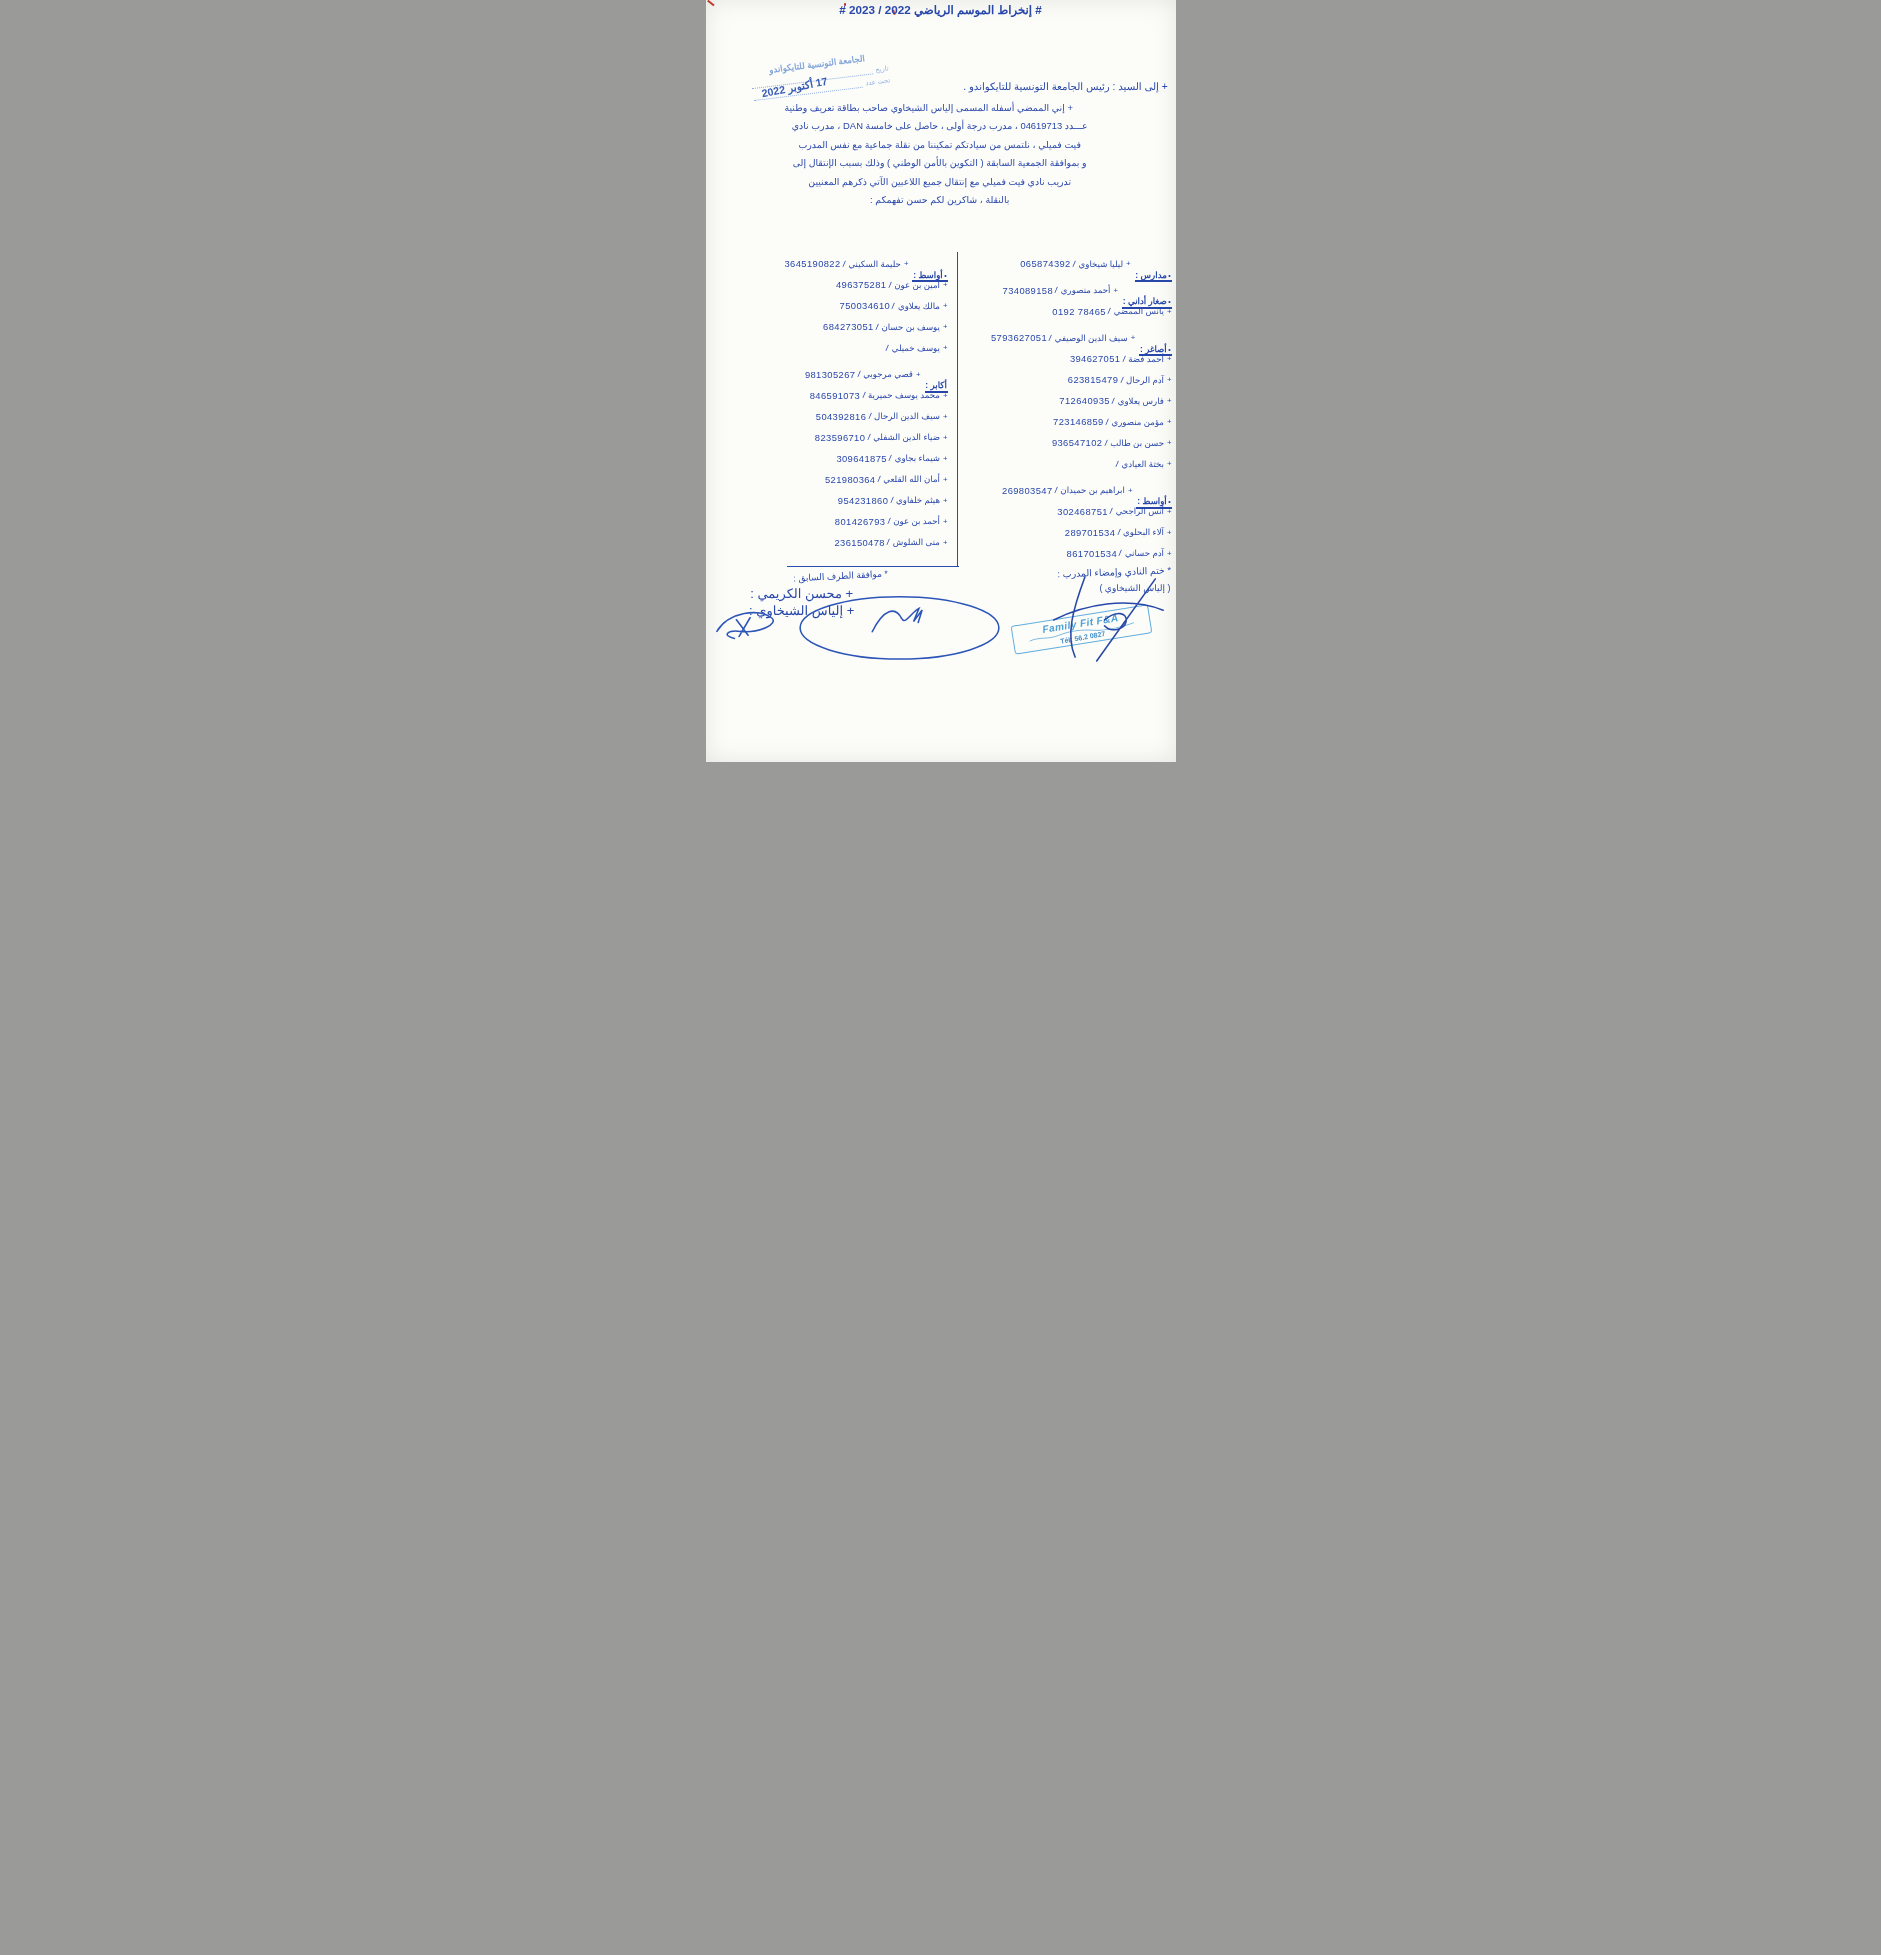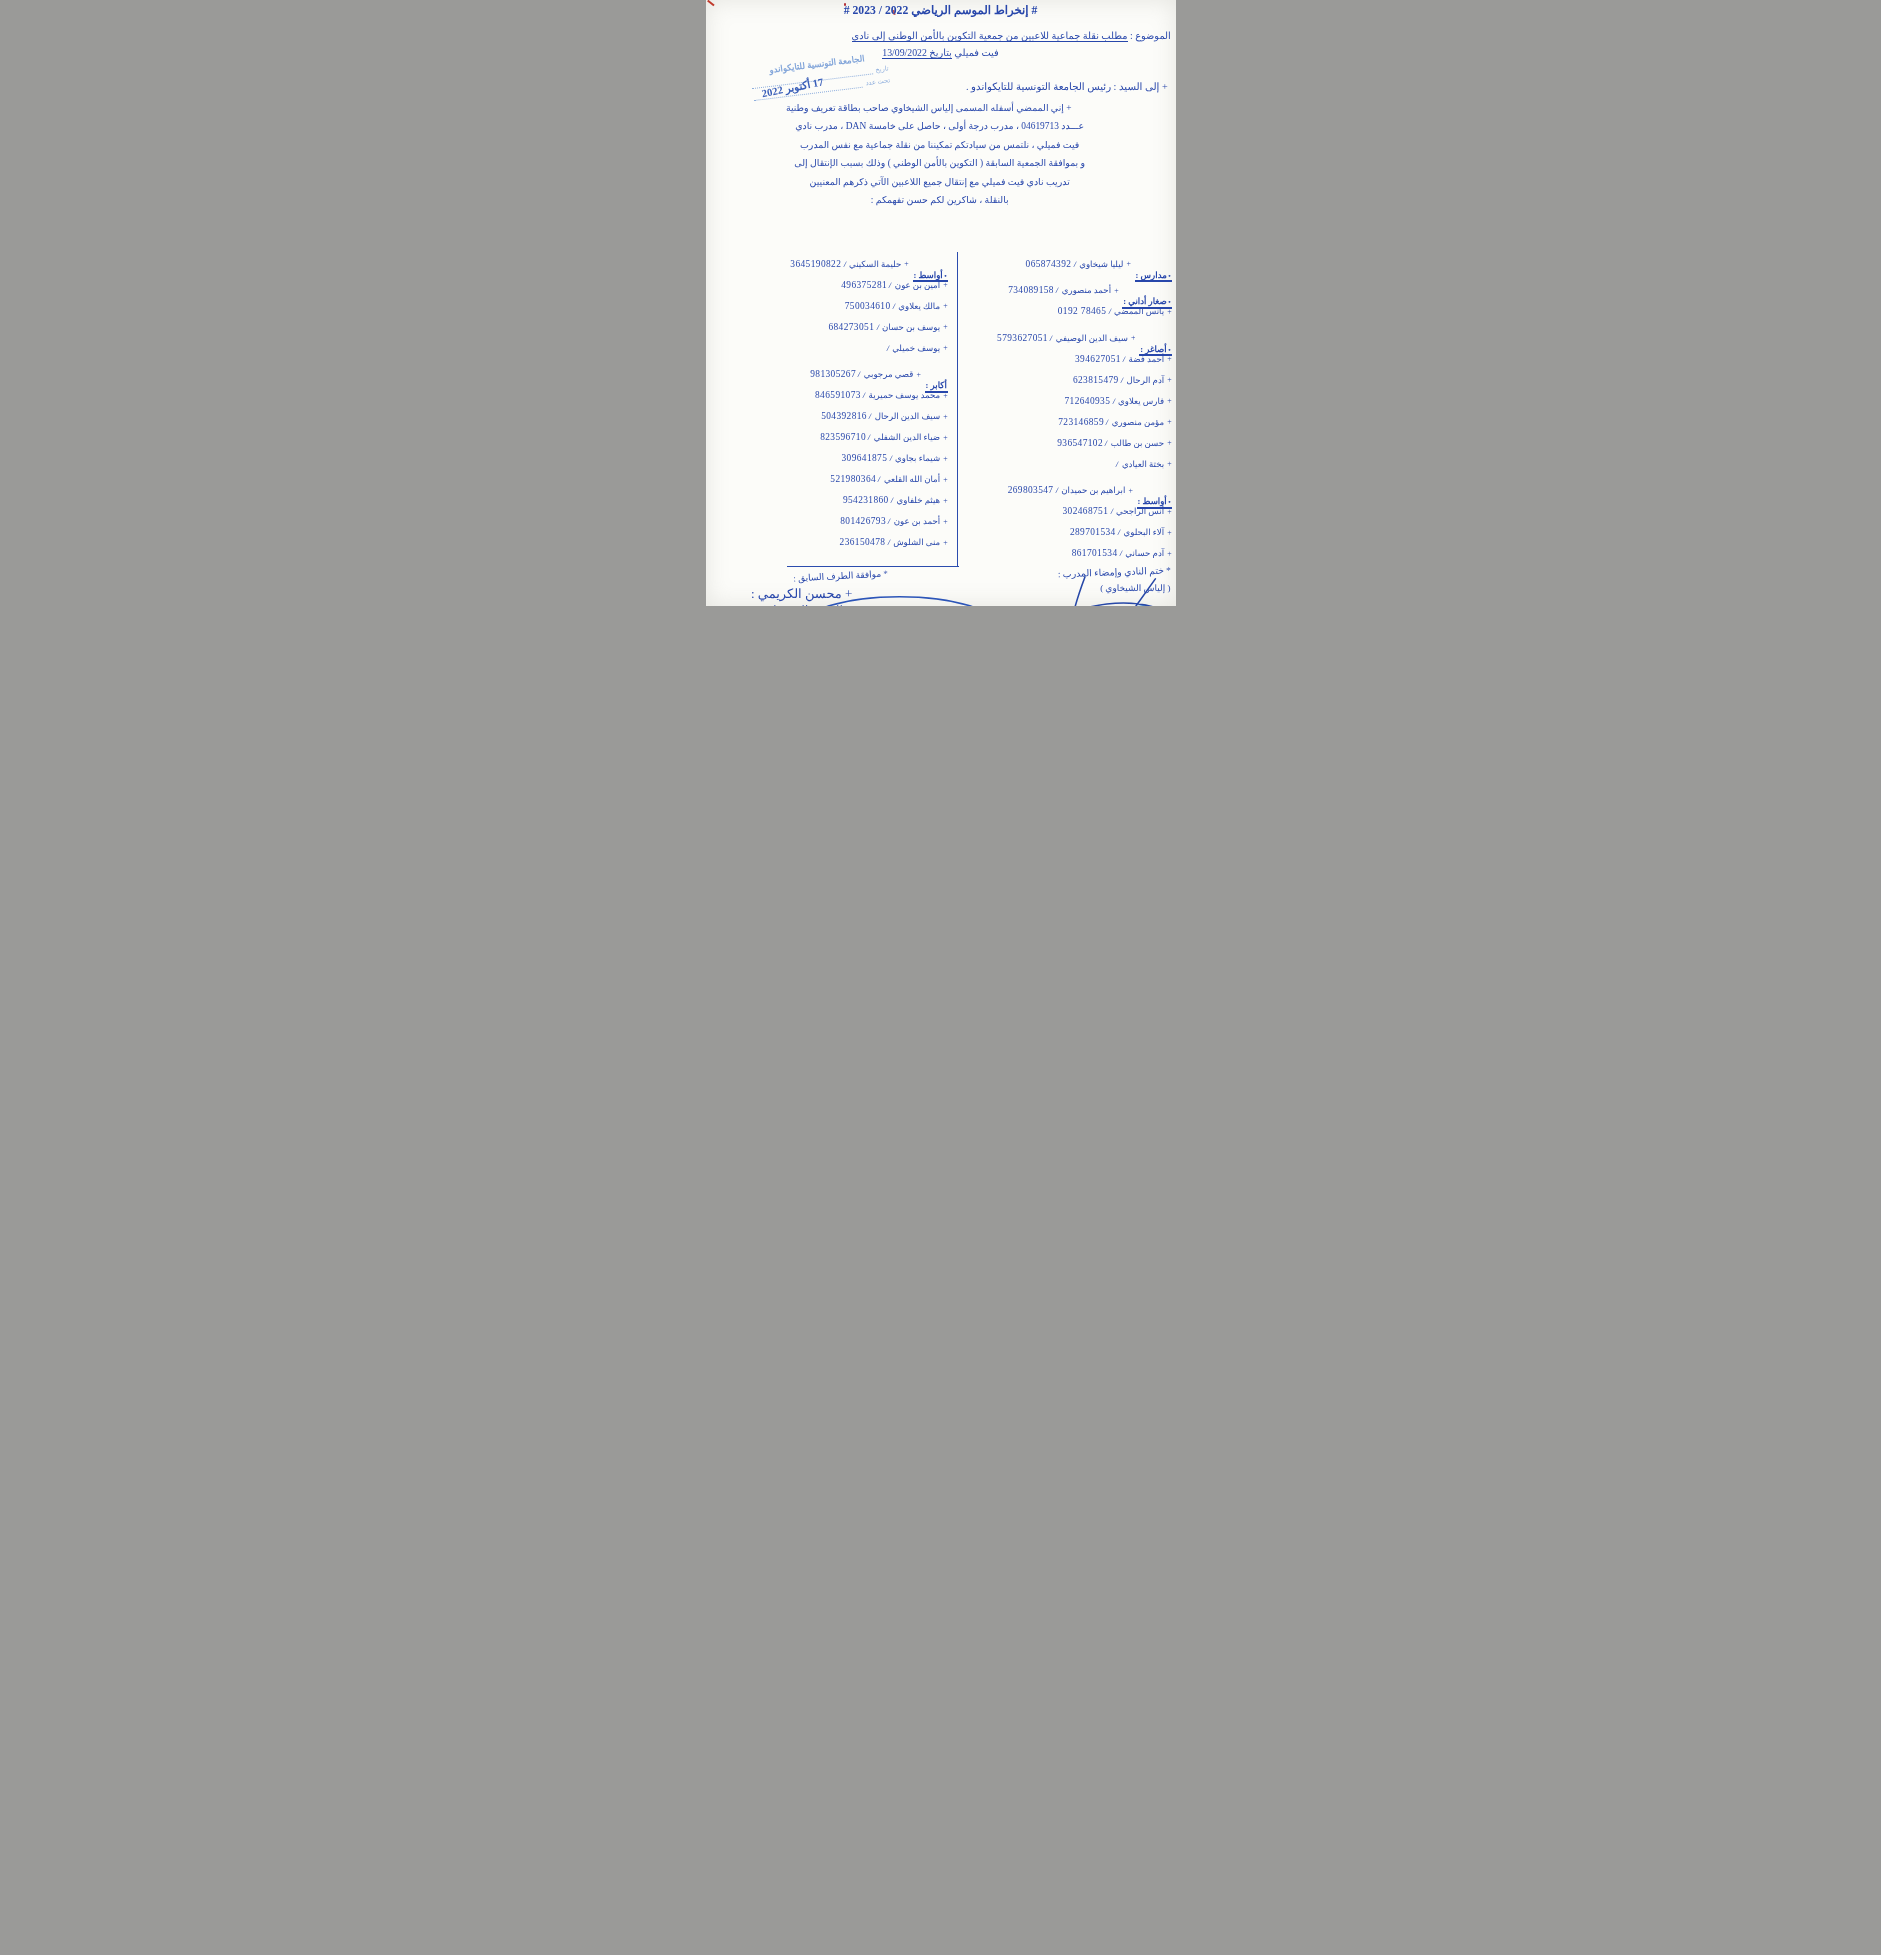--- a/index.html
+++ b/index.html
@@ -1,19 +1,19 @@
 <!DOCTYPE html>
 <html dir="rtl" lang="ar" style="font-size:6.3px"><head>
 <meta charset="utf-8">
 <style>
   html,body{margin:0;padding:0;background:#9a9a98;}
   .page{
-    position:relative;width:470px;height:606px;margin:0 auto;
+    position:relative;width:470px;height:762px;margin:0 auto;
     background:#fcfcf9;overflow:hidden;
-    font-family:Liberation Serif, serif;color:#2847ab;
+    font-family:Liberation Sans, sans-serif;color:#2847ab;
     box-shadow:inset 0 0 23.5px rgba(120,120,110,.18);
   }
   .hw{letter-spacing:0.1px;}
   .title{position:absolute;top:3.1px;right:23.5px;left:23.5px;text-align:center;
     font-size:11.7px;font-weight:bold;}
   .subject{position:absolute;top:27px;right:4.7px;left:4.7px;font-size:9.8px;
     line-height:17px;text-align:right;}
   .subject .l2{text-align:center;}
   .u{border-bottom:0.8px solid #2847ab;padding-bottom:0.4px;}
   .fed-stamp{position:absolute;left:42px;top:59px;width:141px;
@@ -63,30 +63,20 @@
 <body>
 
 <div class="page">
 
   <div class="red-mark rm1"></div>
   <div class="red-mark rm2"></div>
   <div class="red-mark rm3"></div>
 
   <div class="title hw"># إنخراط الموسم الرياضي 2022 / 2023 #</div>
 
-  <div class="subject hw">
-    <div class="l1">
-      <span>الموضوع :</span>
-      <span class="u">مطلب نقلة جماعية للاعبين من جمعية التكوين بالأمن الوطني إلى نادي</span>
-    </div>
-    <div class="l2">
-      <span>فيت فميلي</span>
-      <span class="u">بتاريخ 13/09/2022</span>
-    </div>
-  </div>
 
   <div class="fed-stamp">
     <div class="fed-org">الجامعة التونسية للتايكواندو</div>
     <div class="fed-row">
       <span>تاريخ</span>
       <span class="dots"></span>
     </div>
     <div class="fed-mid">
       <div class="fed-date">17 أكتوبر 2022</div>
     </div>

